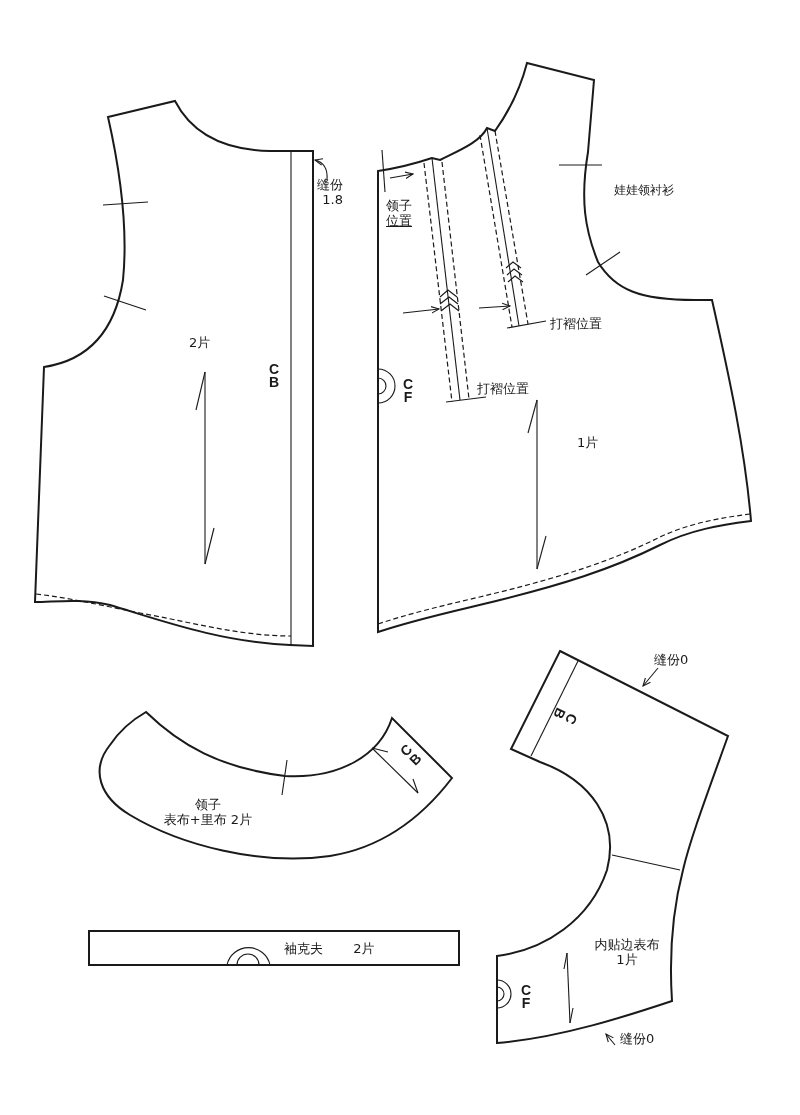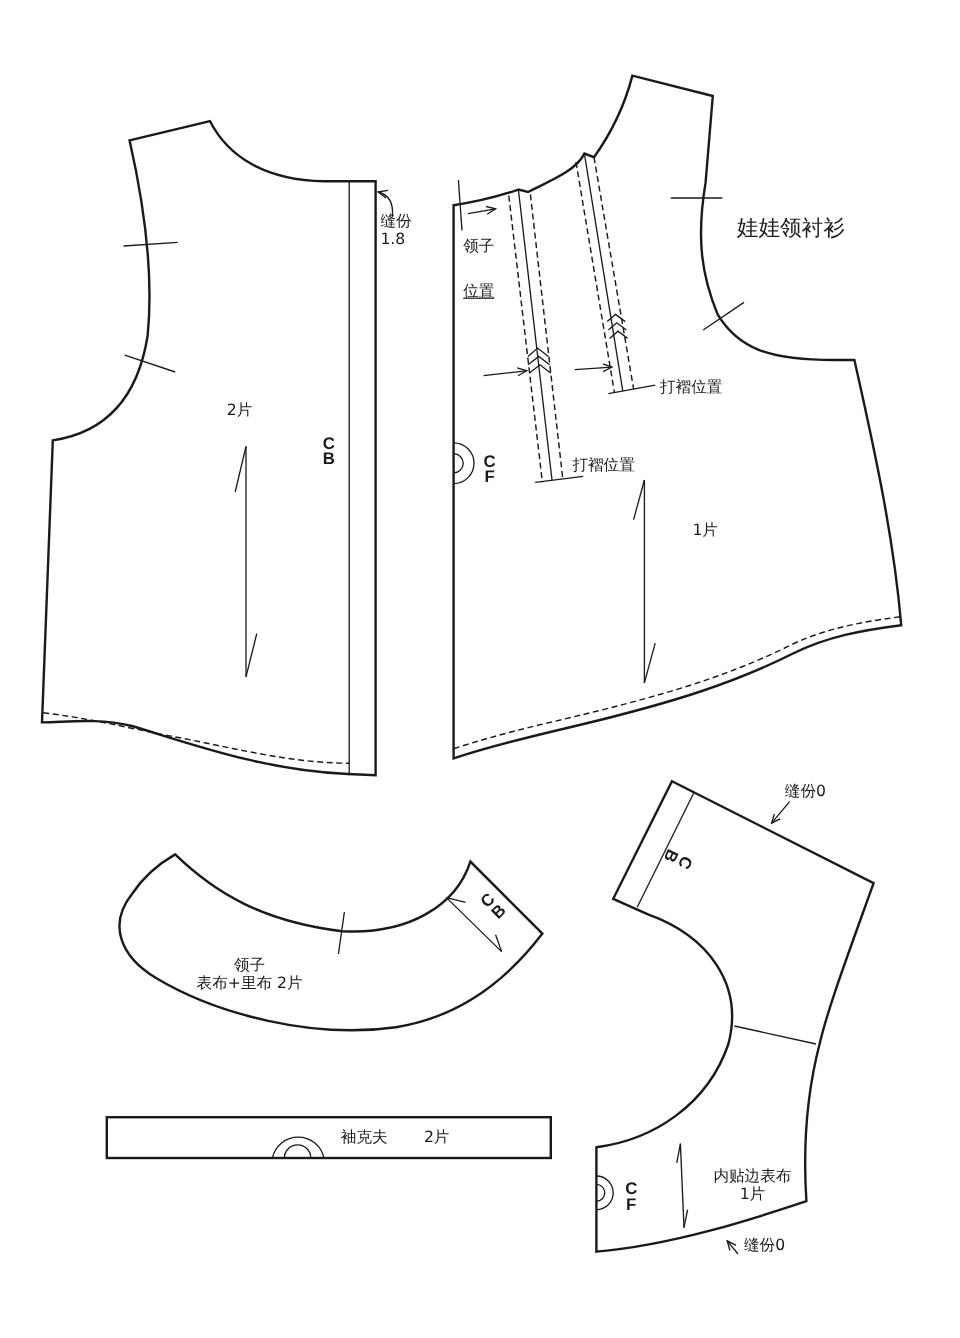--- a/index.html
+++ b/index.html
@@ -2,26 +2,26 @@
 <html><head>
 <meta charset="utf-8">
 <style>
   html, body { margin: 0; padding: 0; background: #ffffff; }
   body { width: 800px; height: 1115px; position: relative; overflow: hidden;
          font-family: "DejaVu Sans", "Liberation Sans", sans-serif; }
   svg#pattern { position: absolute; left: 0; top: 0; }
   .outline { fill: #ffffff; stroke: #1a1a1a; stroke-width: 2; stroke-linejoin: miter; }
   .thin { fill: none; stroke: #1a1a1a; stroke-width: 1.1; }
   .dash { fill: none; stroke: #1a1a1a; stroke-width: 1.2; stroke-dasharray: 5 3; }
-  .lbl { position: absolute; font-size: 13px; color: #1a1a1a; line-height: 15px; white-space: nowrap; }
+  .lbl { position: absolute; font-size: 13px; color: #1a1a1a; line-height: 15px; white-space: nowrap; text-align: right; }
   .lbl-c { text-align: center; }
   .cbcf { position: absolute; font-family: "Liberation Sans", sans-serif; font-weight: bold;
           font-size: 14px; line-height: 13px; color: #1a1a1a; text-align: center; width: 14px; }
   .cbcf span { display: block; }
-  .u { text-decoration: underline; margin-top: 23px; }
+  .u { text-decoration: underline; }
 </style>
 </head>
 <body>
 
 <svg id="pattern" width="800" height="1115" viewBox="0 0 800 1115" xmlns="http://www.w3.org/2000/svg">
   <defs>
     <marker id="ah" markerWidth="8" markerHeight="8" refX="7" refY="4" orient="auto">
       <path d="M0,1 L7,4 L0,7" fill="none" stroke="#1a1a1a" stroke-width="1"></path>
     </marker>
   </defs>
@@ -124,21 +124,21 @@
 <div class="lbl" style="left:189px;top:335px;">2片</div>
 <div class="cbcf" style="left:267px;top:363px;">
   <span>C</span>
   <span>B</span>
 </div>
 
 <div class="lbl" style="left:386px;top:198px;">
   <div>领子</div>
   <div class="u">位置</div>
 </div>
-<div class="lbl" style="left:614px;top:183px;font-size:18px;">娃娃领衬衫</div>
+<div class="lbl" style="left:614px;top:183px;font-size:12px;">娃娃领衬衫</div>
 <div class="lbl" style="left:550px;top:316px;">打褶位置</div>
 <div class="lbl" style="left:477px;top:381px;">打褶位置</div>
 <div class="cbcf" style="left:401px;top:378px;">
   <span>C</span>
   <span>F</span>
 </div>
 <div class="lbl" style="left:577px;top:435px;">1片</div>
 
 <div class="lbl lbl-c" style="left:158px;top:797px;width:100px;">
   <div>领子</div>
@@ -153,21 +153,21 @@
   <span>袖克夫</span>
   <span style="display:inline-block;width:22px;"></span>
   <span>2片</span>
 </div>
 
 <div class="lbl" style="left:654px;top:652px;">缝份0</div>
 <div class="cbcf" style="left:558px;top:703px;transform:rotate(115deg);">
   <span>C</span>
   <span>B</span>
 </div>
-<div class="lbl lbl-c" style="left:582px;top:973px;width:90px;">
+<div class="lbl lbl-c" style="left:582px;top:937px;width:90px;">
   <div>内贴边表布</div>
   <div>1片</div>
 </div>
 <div class="cbcf" style="left:519px;top:984px;">
   <span>C</span>
   <span>F</span>
 </div>
 <div class="lbl" style="left:620px;top:1031px;">缝份0</div>
 
 </body></html>

